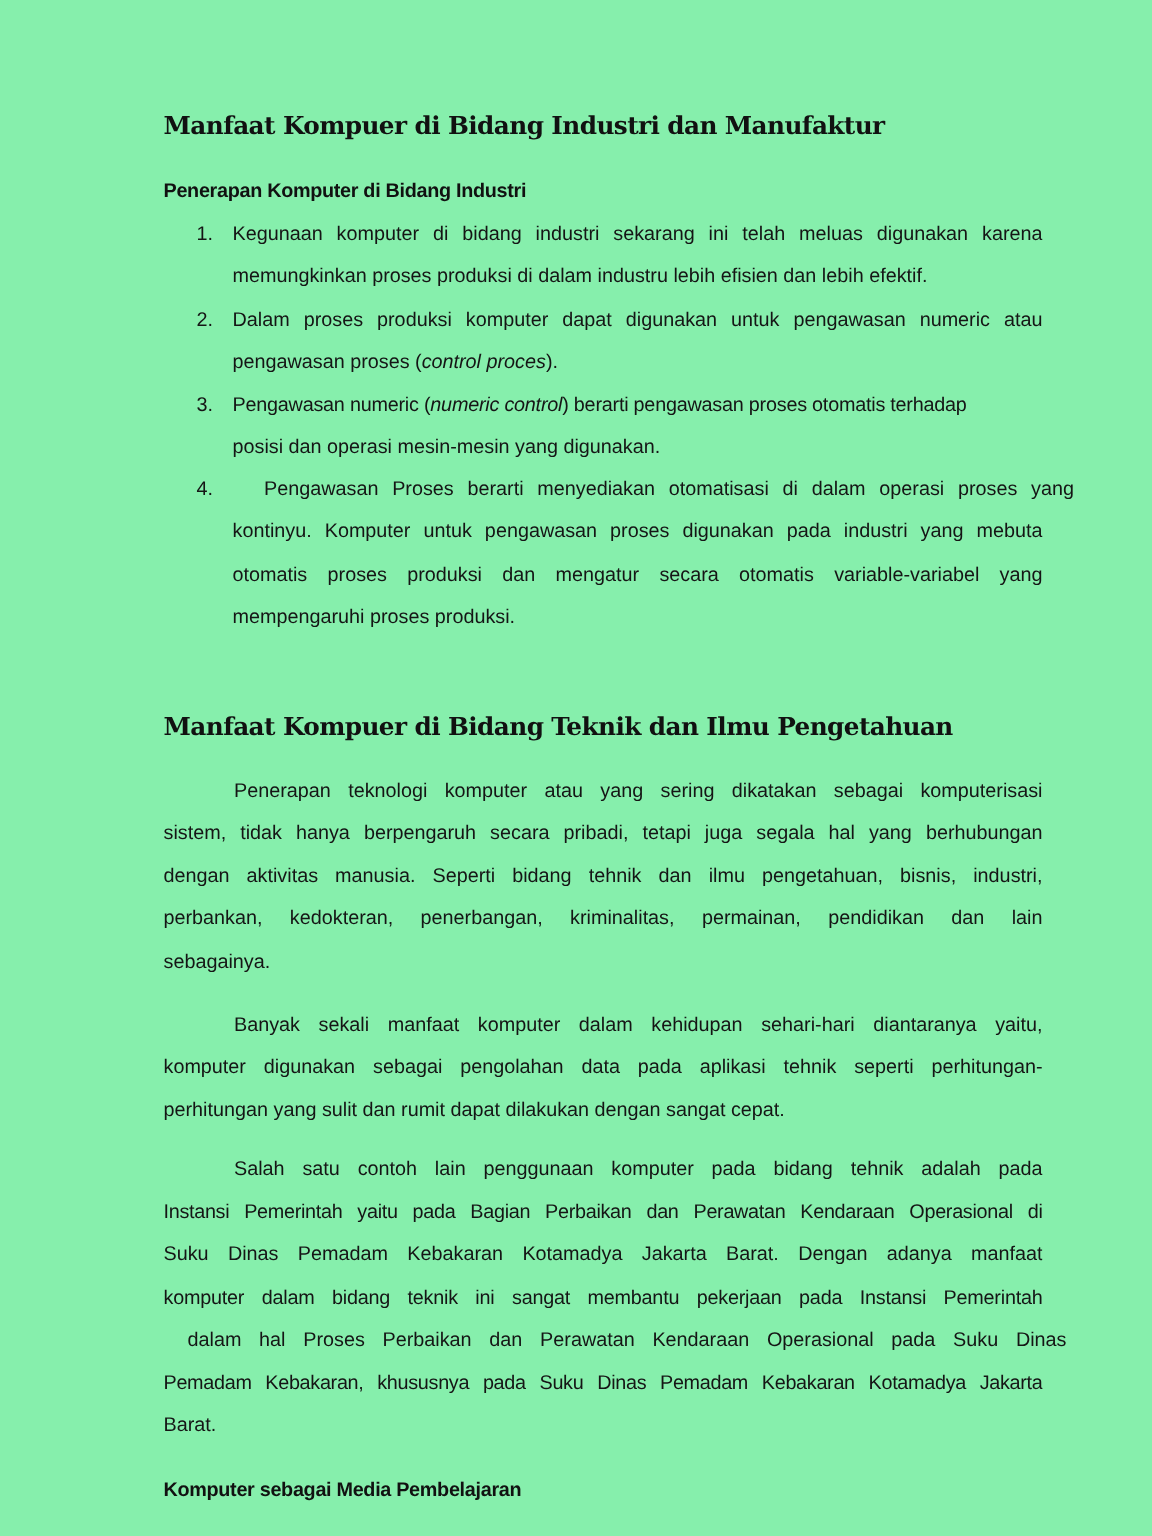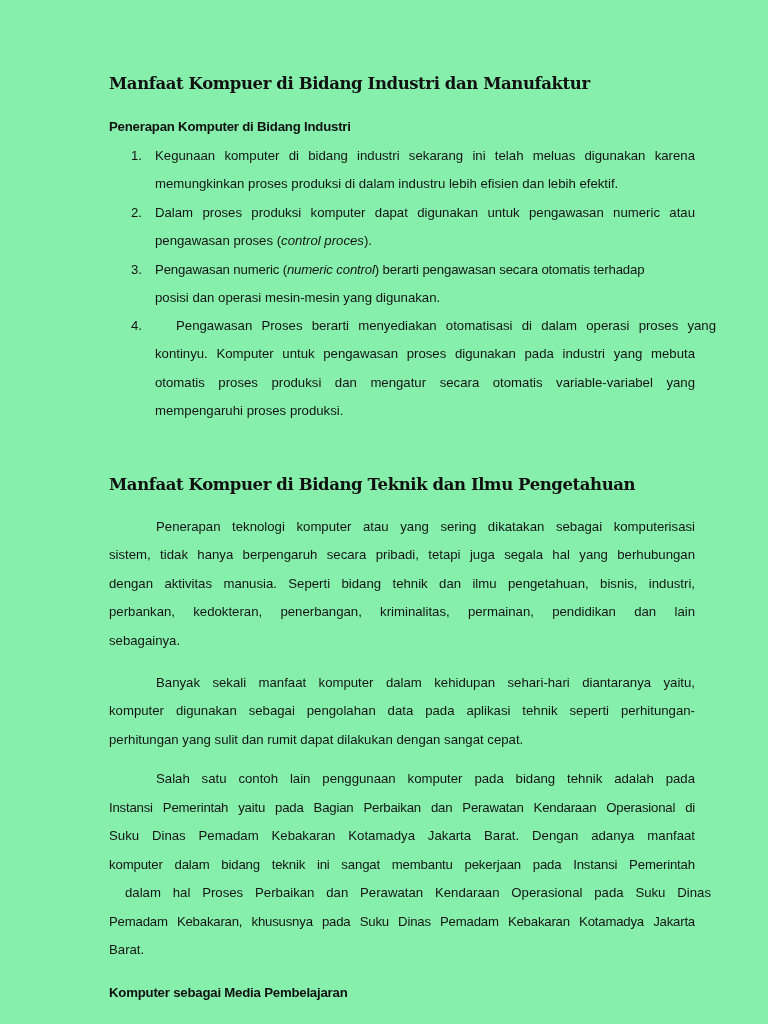--- a/index.html
+++ b/index.html
@@ -82,21 +82,21 @@
     </div>
 
     <div>
       <span class="num" style="top:204px;">2.</span>
       <div class="line just" style="left:155px; top:204px; width:540px;">Dalam proses produksi komputer dapat digunakan untuk pengawasan numeric atau</div>
       <div class="line" style="left:155px; top:232px;"><span>pengawasan proses (</span><i>control proces</i><span>).</span></div>
     </div>
 
     <div>
       <span class="num" style="top:261px;">3.</span>
-      <div class="line" style="left:155px; top:261px; width:540px; letter-spacing:-0.15px;"><span>Pengawasan numeric (</span><i>numeric control</i><span>) berarti pengawasan secara otomatis terhadap</span></div>
+      <div class="line" style="left:155px; top:261px; width:540px; letter-spacing:-0.15px;"><span>Pengawasan numeric (</span><i>numeric control</i><span>) berarti pengawasan proses otomatis terhadap</span></div>
       <div class="line" style="left:155px; top:289px;">posisi dan operasi mesin-mesin yang digunakan.</div>
     </div>
 
     <div>
       <span class="num" style="top:317px;">4.</span>
       <div class="line just" style="left:155px; top:317px; width:540px;margin-left:21px;">Pengawasan Proses berarti menyediakan otomatisasi di dalam operasi proses yang</div>
       <div class="line just" style="left:155px; top:345px; width:540px;">kontinyu. Komputer untuk pengawasan proses digunakan pada industri yang mebuta</div>
       <div class="line just" style="left:155px; top:374px; width:540px;">otomatis proses produksi dan mengatur secara otomatis variable-variabel yang</div>
       <div class="line" style="left:155px; top:402px;">mempengaruhi proses produksi.</div>
     </div>

